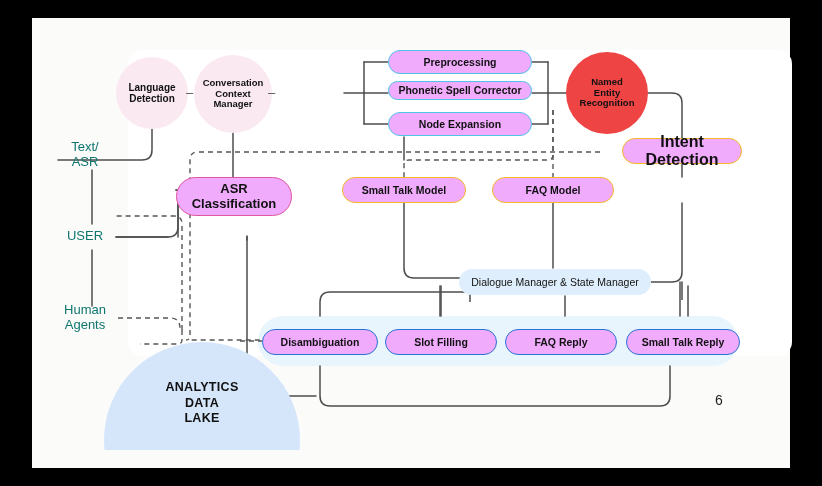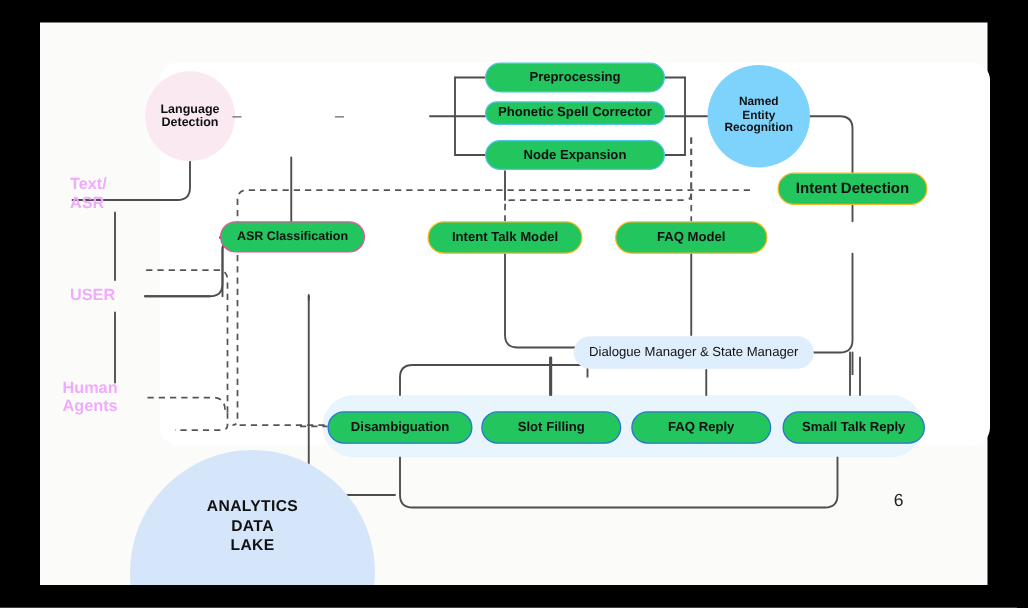--- a/index.html
+++ b/index.html
@@ -15,39 +15,39 @@
   }
   #card{
     position:absolute;left:96px;top:32px;width:664px;height:306px;
     background:#ffffff;border-radius:14px;
   }
   svg.layer{position:absolute;left:0;top:0;width:822px;height:486px;pointer-events:none;}
 
   .node{position:absolute;box-sizing:border-box;display:flex;align-items:center;justify-content:center;
         text-align:center;color:#111;font-weight:bold;line-height:1.15;}
   .circle{border-radius:50%;}
-  .pill{border-radius:999px;background:#22c55e;}
+  .pill{border-radius:999px;background:#f0abfc;}
 
   .c-pink{background:#fbe9f2;}
-  .c-cream{background:#7dd3fc;}
+  .c-cream{background:#ef4444;}
   .p-cyan{border:1.6px solid #4fc3e8;}
   .p-magenta{border:1.8px solid #e0559f;}
   .p-gold{border:1.7px solid #f5b92a;}
   .p-blue{border:1.8px solid #2a72d4;}
 
   #dm{
     position:absolute;border-radius:999px;background:#dfeefc;
     display:flex;align-items:center;justify-content:center;
     font-weight:normal;color:#111;
   }
-  #lakeWrap{position:absolute;left:96px;top:360px;width:220px;height:108px;overflow:hidden;}
+  #lakeWrap{position:absolute;left:96px;top:342px;width:220px;height:108px;overflow:hidden;}
   #lake{position:absolute;left:8px;top:0;width:196px;height:196px;border-radius:50%;background:#d6e6fa;
         display:flex;align-items:flex-start;justify-content:center;padding-top:38px;box-sizing:border-box;}
   #lake span{font-weight:bold;color:#111;font-size:12.5px;line-height:1.25;text-align:center;letter-spacing:.3px;}
-  .axis-label{position:absolute;font-weight:bold;color:#f0abfc;text-align:left;line-height:1.15;}
+  .axis-label{position:absolute;font-weight:normal;color:#0f766e;text-align:center;line-height:1.15;}
   #pagenum{position:absolute;color:#222;font-size:14px;}
 </style>
 </head>
 <body>
 
 <div id="frame">
   <div id="slide">
     <div id="card"></div>
   </div>
 
@@ -133,35 +133,38 @@
   </div>
   <div class="axis-label" style="left:56px;top:229px;width:58px;font-size:13px;">USER</div>
   <div class="axis-label" style="left:50px;top:303px;width:70px;font-size:13px;">
     <span>Human</span><br>
     <span>Agents</span>
   </div>
 
   <div class="node circle c-pink" style="left:116px;top:57px;width:72px;height:72px;font-size:10px;">
     <span>Language<br>Detection</span>
   </div>
+  <div class="node circle c-pink" style="left:194px;top:55px;width:78px;height:78px;font-size:9.5px;">
+    <span>Conversation<br>Context<br>Manager</span>
+  </div>
   <span style="position:absolute;left:186px;top:85px;color:#555;font-size:13px;">–</span>
   <span style="position:absolute;left:268px;top:85px;color:#555;font-size:13px;">–</span>
 
   <div class="node pill p-cyan" style="left:388px;top:50px;width:144px;height:24px;font-size:10.5px;">Preprocessing</div>
   <div class="node pill p-cyan" style="left:388px;top:81px;width:144px;height:19px;font-size:10.5px;">Phonetic Spell Corrector</div>
   <div class="node pill p-cyan" style="left:388px;top:112px;width:144px;height:24px;font-size:10.5px;">Node Expansion</div>
 
   <div class="node circle c-cream" style="left:566px;top:52px;width:82px;height:82px;font-size:9.5px;">
     <span>Named<br>Entity<br>Recognition</span>
   </div>
 
-  <div class="node pill p-magenta" style="left:176px;top:177px;width:116px;height:25px;font-size:10px;">ASR Classification</div>
+  <div class="node pill p-magenta" style="left:176px;top:177px;width:116px;height:39px;font-size:13px;">ASR Classification</div>
 
-  <div class="node pill p-gold" style="left:622px;top:138px;width:120px;height:26px;font-size:12px;text-align:center;">Intent Detection</div>
-  <div class="node pill p-gold" style="left:342px;top:177px;width:124px;height:26px;font-size:10.5px;">Intent Talk Model</div>
+  <div class="node pill p-gold" style="left:622px;top:138px;width:120px;height:26px;font-size:16px;text-align:center;">Intent Detection</div>
+  <div class="node pill p-gold" style="left:342px;top:177px;width:124px;height:26px;font-size:10.5px;">Small Talk Model</div>
   <div class="node pill p-gold" style="left:492px;top:177px;width:122px;height:26px;font-size:10.5px;">FAQ Model</div>
 
   <div id="dm" style="left:459px;top:269px;width:192px;height:26px;font-size:10.5px;">Dialogue Manager &amp; State Manager</div>
 
   <div class="node pill p-blue" style="left:262px;top:329px;width:116px;height:26px;font-size:10.5px;">Disambiguation</div>
   <div class="node pill p-blue" style="left:385px;top:329px;width:112px;height:26px;font-size:10.5px;">Slot Filling</div>
   <div class="node pill p-blue" style="left:626px;top:329px;width:114px;height:26px;font-size:10.5px;">Small Talk Reply</div>
   <div class="node pill p-blue" style="left:505px;top:329px;width:112px;height:26px;font-size:10.5px;">FAQ Reply</div>
 
   <div id="lakeWrap">

